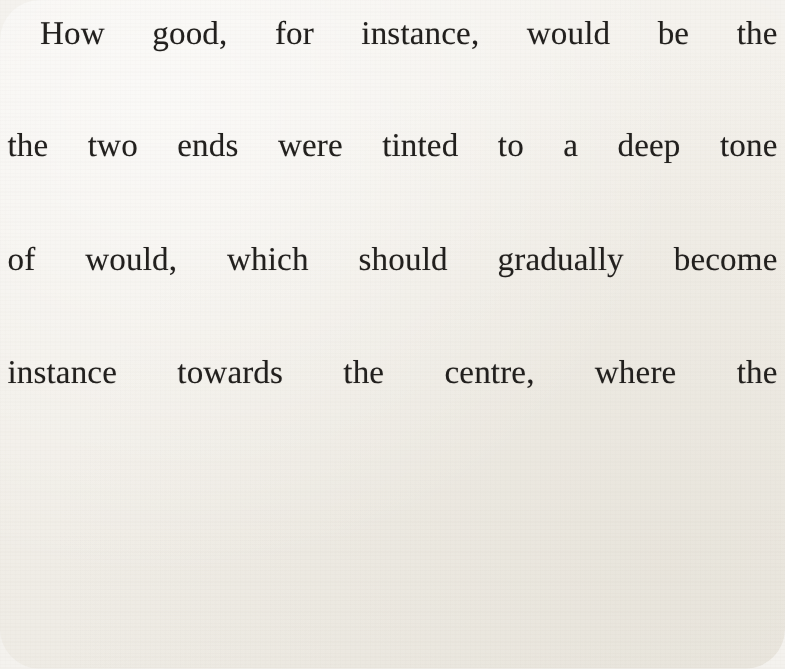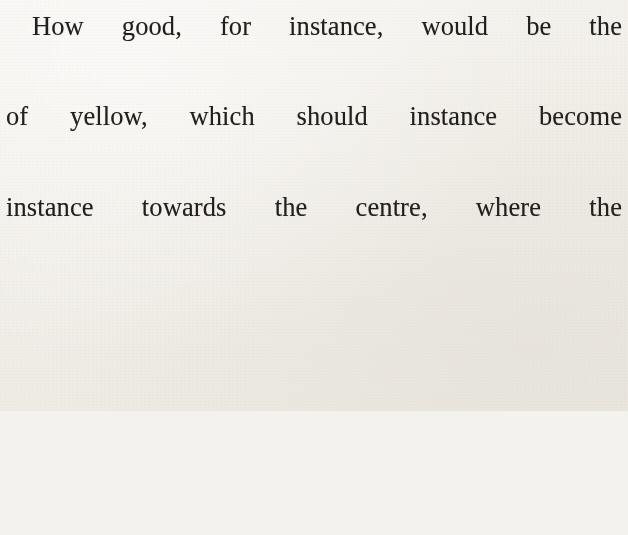--- a/index.html
+++ b/index.html
@@ -9,25 +9,26 @@
   body {
     width: 628px;
     height: 535px;
     overflow: hidden;
     background: #f4f2ee;
     font-family: "Liberation Serif", serif;
   }
   #page {
     position: relative;
     width: 628px;
-    height: 411px;
+    height: 535px;
     background:
       radial-gradient(ellipse at 20% 15%, rgba(255,255,255,0.55), rgba(255,255,255,0) 60%),
       radial-gradient(ellipse at 85% 85%, rgba(228,224,214,0.6), rgba(255,255,255,0) 65%),
       linear-gradient(170deg, #f6f4f0 0%, #f2efe9 45%, #edeae3 100%);
+    border-radius: 32px;
   }
   
   #page::after {
     content: "";
     position: absolute;
     inset: 0;
     pointer-events: none;
     opacity: 0.30;
     background-image:
       repeating-linear-gradient(0deg, rgba(120,112,98,0.055) 0px, rgba(120,112,98,0.055) 1px, rgba(255,255,255,0) 1px, rgba(255,255,255,0) 3px),
@@ -65,17 +66,18 @@
     display: inline-block;
     width: 26px;
   }
 </style>
 </head>
 <body>
 
 <div id="page">
   <div id="textblock">
     <span class="ln just"><span class="indent"></span><span>How good, for instance, would be the</span></span>
-    <span class="ln just"><span>of yellow, which should instance become</span></span>
+    <span class="ln just"><span>the two ends were tinted to a deep tone</span></span>
+    <span class="ln just"><span>of would, which should gradually become</span></span>
     <span class="ln just"><span>instance towards the centre, where the</span></span>
 
   </div>
 </div>
 
 </body></html>

